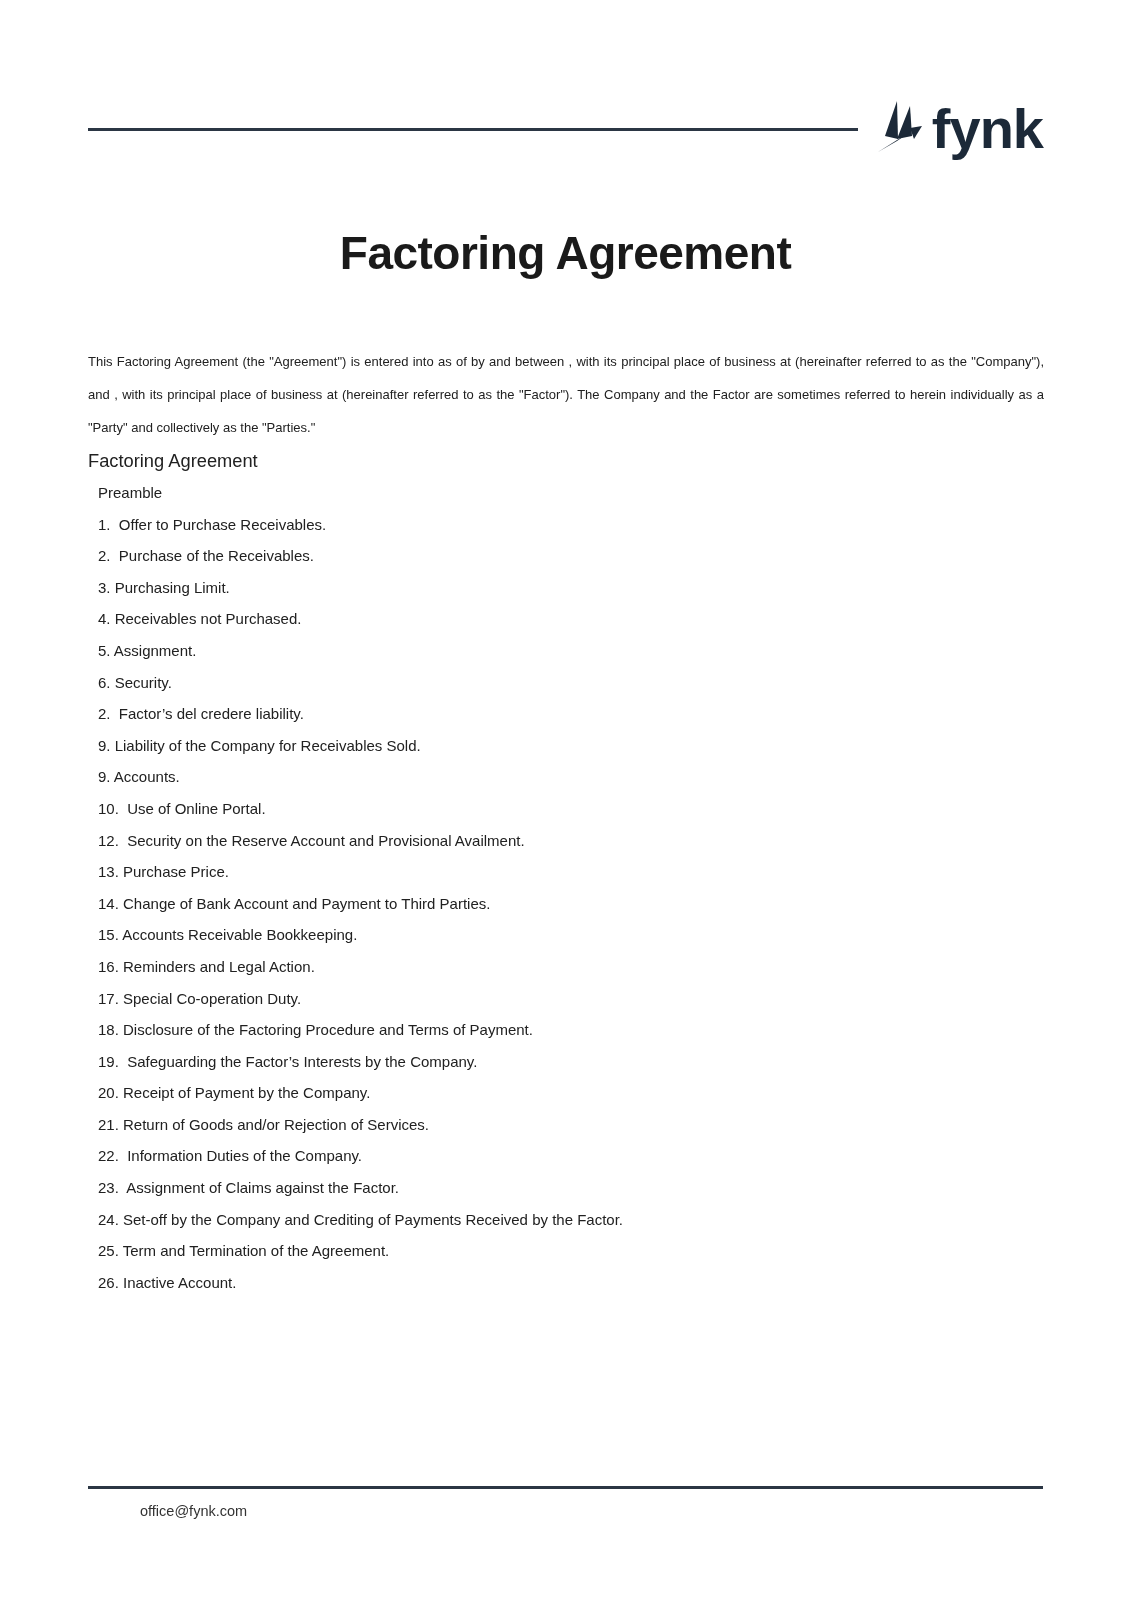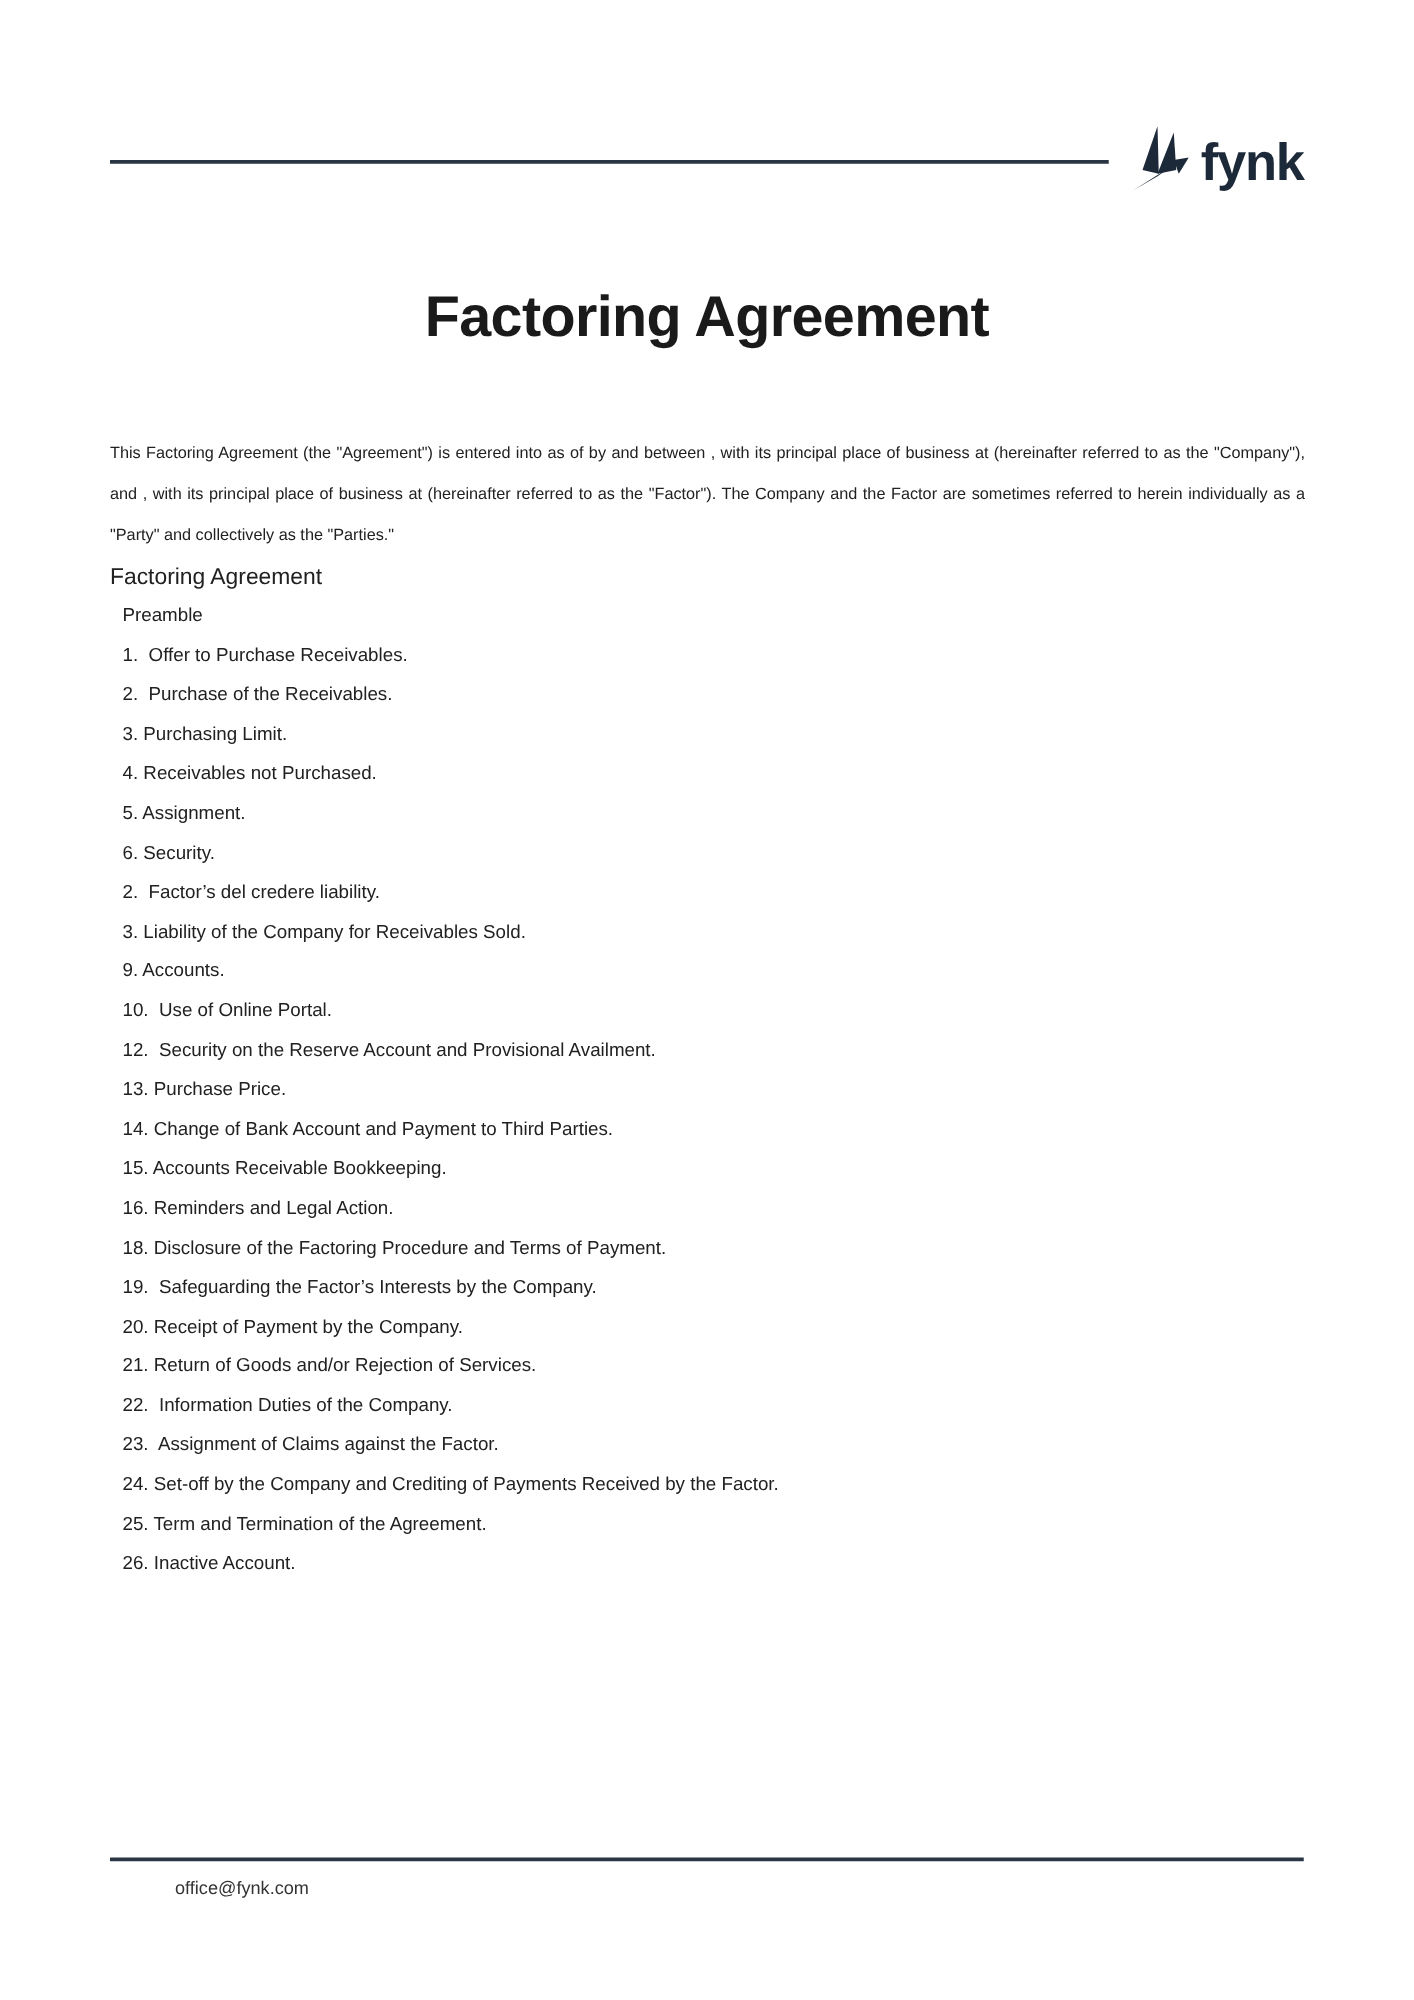--- a/index.html
+++ b/index.html
@@ -25,21 +25,21 @@
     flex: 1;
     height: 3px;
     background: #2b3644;
   }
   .logo {
     display: flex;
     align-items: center;
     gap: 10px;
   }
   .brand {
-    font-size: 42px;
+    font-size: 56px;
     font-weight: 700;
     color: #1c2938;
     letter-spacing: -1px;
     line-height: 52px;
   }
 
   
   .title {
     position: absolute;
     top: 226px; left: 0; right: 0;
@@ -137,37 +137,38 @@
         <div class="toc-item">3. Purchasing Limit.</div>
 
         <div class="toc-item">4. Receivables not Purchased.</div>
 
         <div class="toc-item">5. Assignment.</div>
 
         <div class="toc-item">6. Security.</div>
 
         <div class="toc-item">2.  Factor’s del credere liability.</div>
 
-        <div class="toc-item">3. Liability of the Company for Receivables Sold.</div>
+        <div class="toc-item">9. Liability of the Company for Receivables Sold.</div>
 
         <div class="toc-item">9. Accounts.</div>
 
         <div class="toc-item">10.  Use of Online Portal.</div>
 
 
         <div class="toc-item">12.  Security on the Reserve Account and Provisional Availment.</div>
 
         <div class="toc-item">13. Purchase Price.</div>
 
         <div class="toc-item">14. Change of Bank Account and Payment to Third Parties.</div>
 
         <div class="toc-item">15. Accounts Receivable Bookkeeping.</div>
 
         <div class="toc-item">16. Reminders and Legal Action.</div>
 
+        <div class="toc-item">17. Special Co-operation Duty.</div>
 
         <div class="toc-item">18. Disclosure of the Factoring Procedure and Terms of Payment.</div>
 
         <div class="toc-item">19.  Safeguarding the Factor’s Interests by the Company.</div>
 
         <div class="toc-item">20. Receipt of Payment by the Company.</div>
 
         <div class="toc-item">21. Return of Goods and/or Rejection of Services.</div>
 
         <div class="toc-item">22.  Information Duties of the Company.</div>

